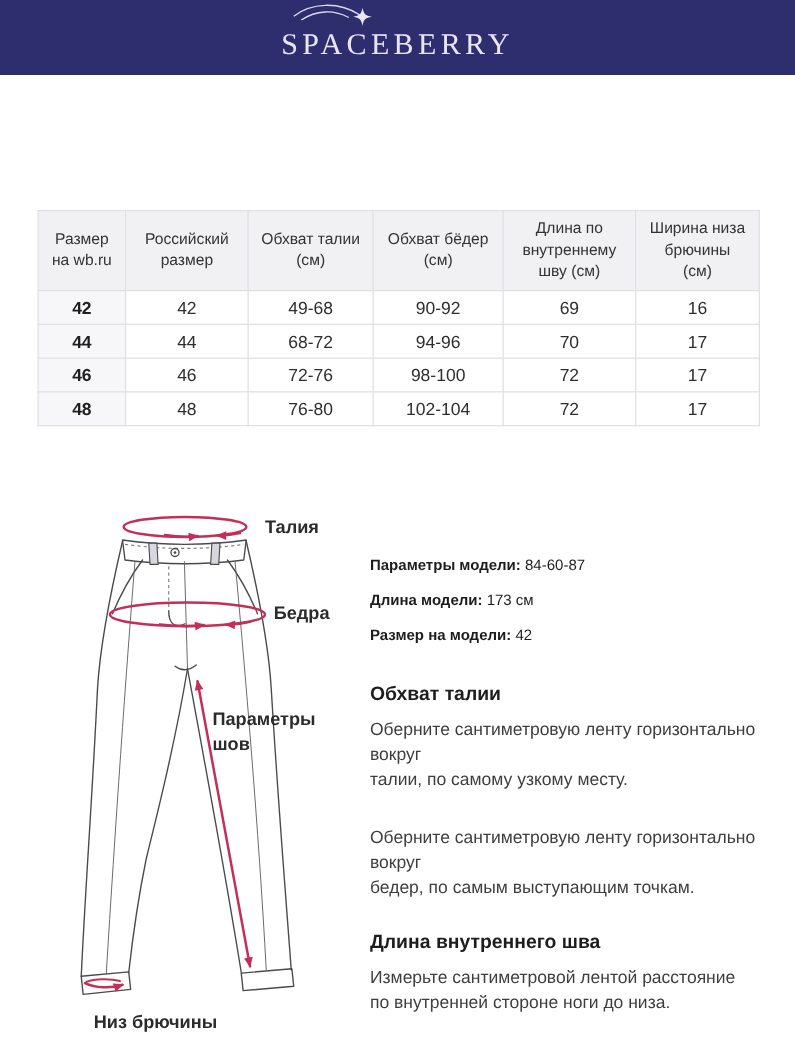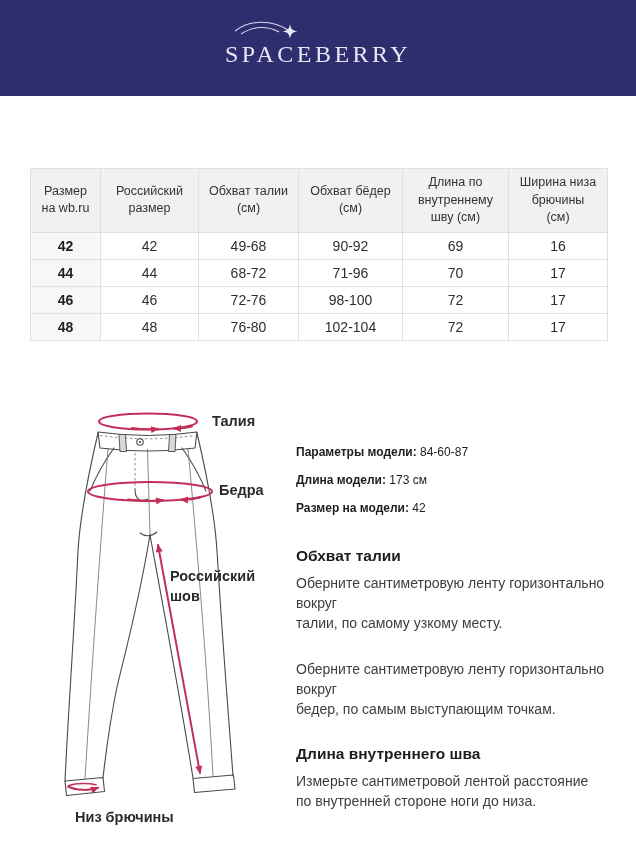--- a/index.html
+++ b/index.html
@@ -12,21 +12,21 @@
   html,body{width:636px;height:848px;}
   body{
     font-family:"Liberation Sans", sans-serif;
     background:#ffffff;
     position:relative;
     overflow:hidden;
     color:var(--ink);
   }
   
   .header{
-    position:absolute;left:0;top:0;width:636px;height:96px;
+    position:absolute;left:0;top:0;width:636px;height:60px;
     background:var(--navy);
     display:flex;align-items:center;justify-content:center;
   }
   .logo{position:relative;display:inline-block;padding-top:12px;}
   .logo-text{
     font-family:"Liberation Serif", serif;
     font-size:24px;font-weight:400;letter-spacing:3.5px;
     color:#e8e6f4;
   }
   .comet{position:absolute;left:8px;top:-12px;width:70px;height:32px;}
@@ -125,21 +125,21 @@
       <td>42</td>
       <td>49-68</td>
       <td>90-92</td>
       <td>69</td>
       <td>16</td>
     </tr>
     <tr>
       <td class="size-col">44</td>
       <td>44</td>
       <td>68-72</td>
-      <td>71-96</td>
+      <td>94-96</td>
       <td>70</td>
       <td>17</td>
     </tr>
     <tr>
       <td class="size-col">46</td>
       <td>46</td>
       <td>72-76</td>
       <td>98-100</td>
       <td>72</td>
       <td>17</td>
@@ -207,21 +207,21 @@
   </g>
   <path class="acc" d="M128 160 C141 230 156 312 170 388" marker-start="url(#ah)" marker-end="url(#ah)"></path>
   <g>
     <path class="acc" style="stroke-width:1.6" d="M39 400.5 C46 398 58 397.8 66 399.8"></path>
     <path class="acc" d="M38 401.5 C46 405.5 59 406 68 402.8" marker-end="url(#ah)"></path>
   </g>
 
   <text x="182" y="41">Талия</text>
   <text x="189" y="110">Бедра</text>
   <foreignObject x="140" y="181" width="104" height="50">
-    <div class="inseam-label">Российский шов</div>
+    <div class="inseam-label">Параметры шов</div>
   </foreignObject>
   <text x="45" y="437">Низ брючины</text>
 </svg>
 
 <div class="info-col">
   <div class="model-info">
     <div class="model-line">
       <span class="lbl">Параметры модели:</span>
       <span class="val">84-60-87</span>
     </div>

